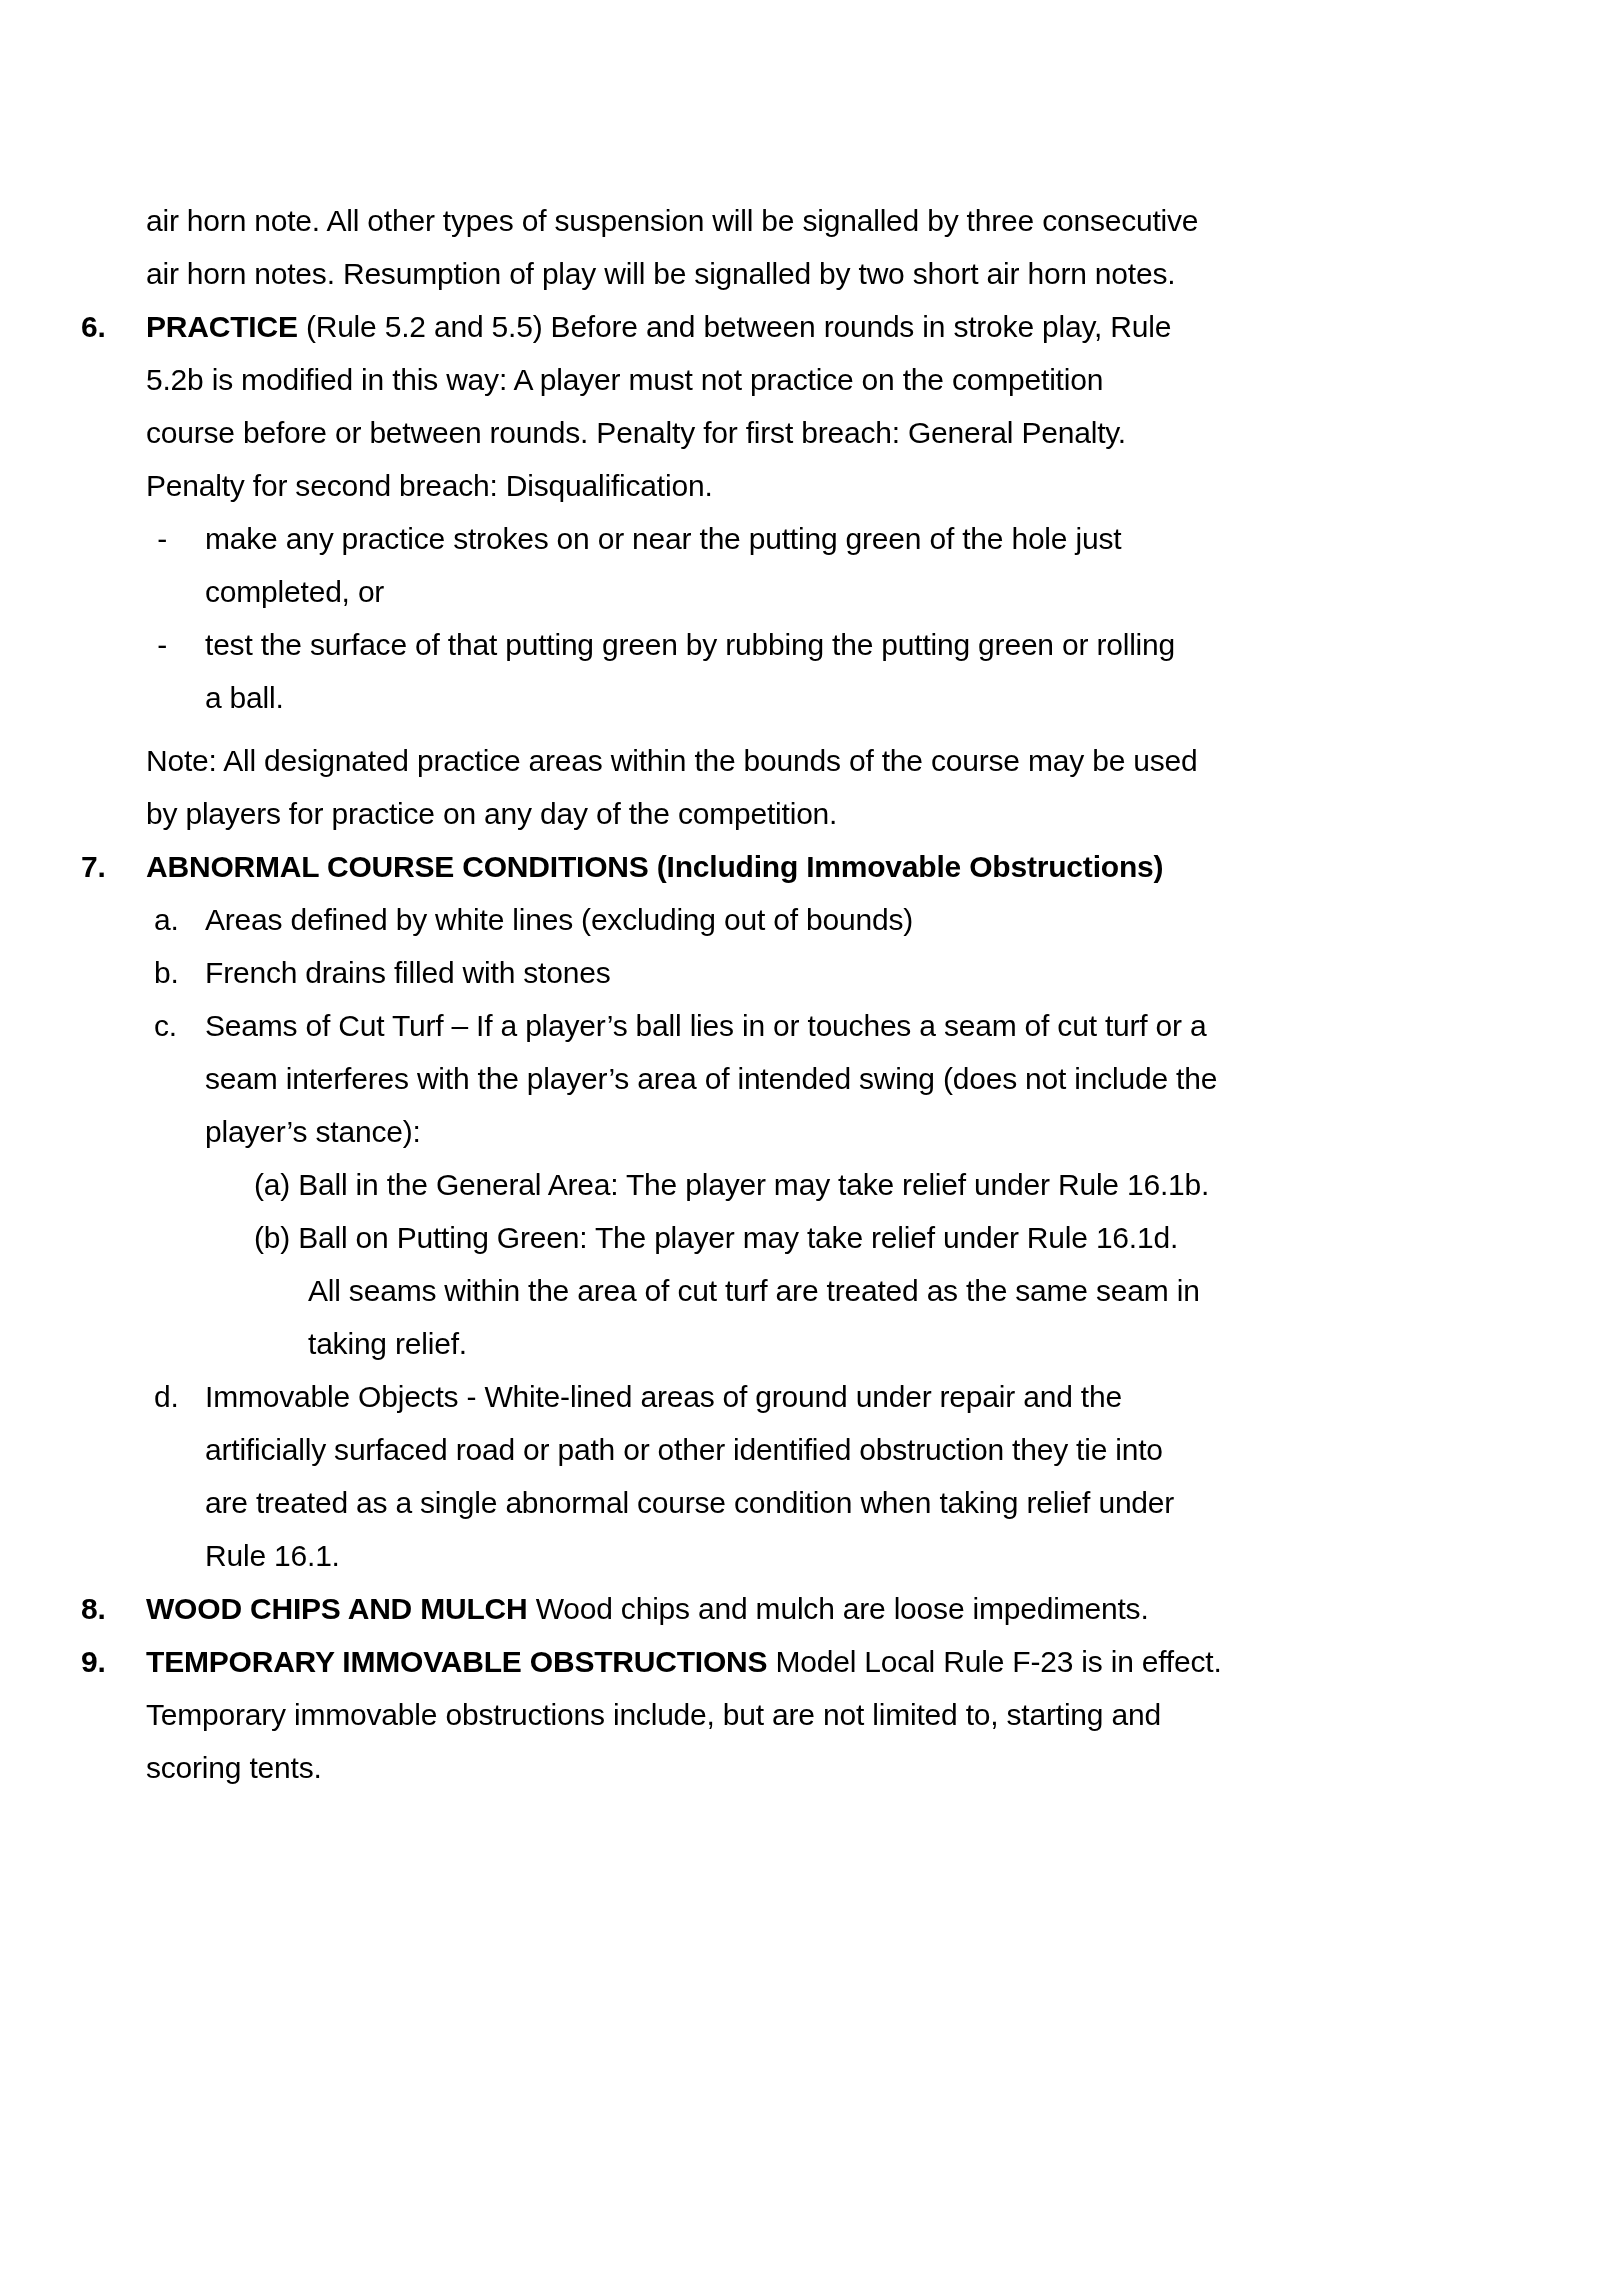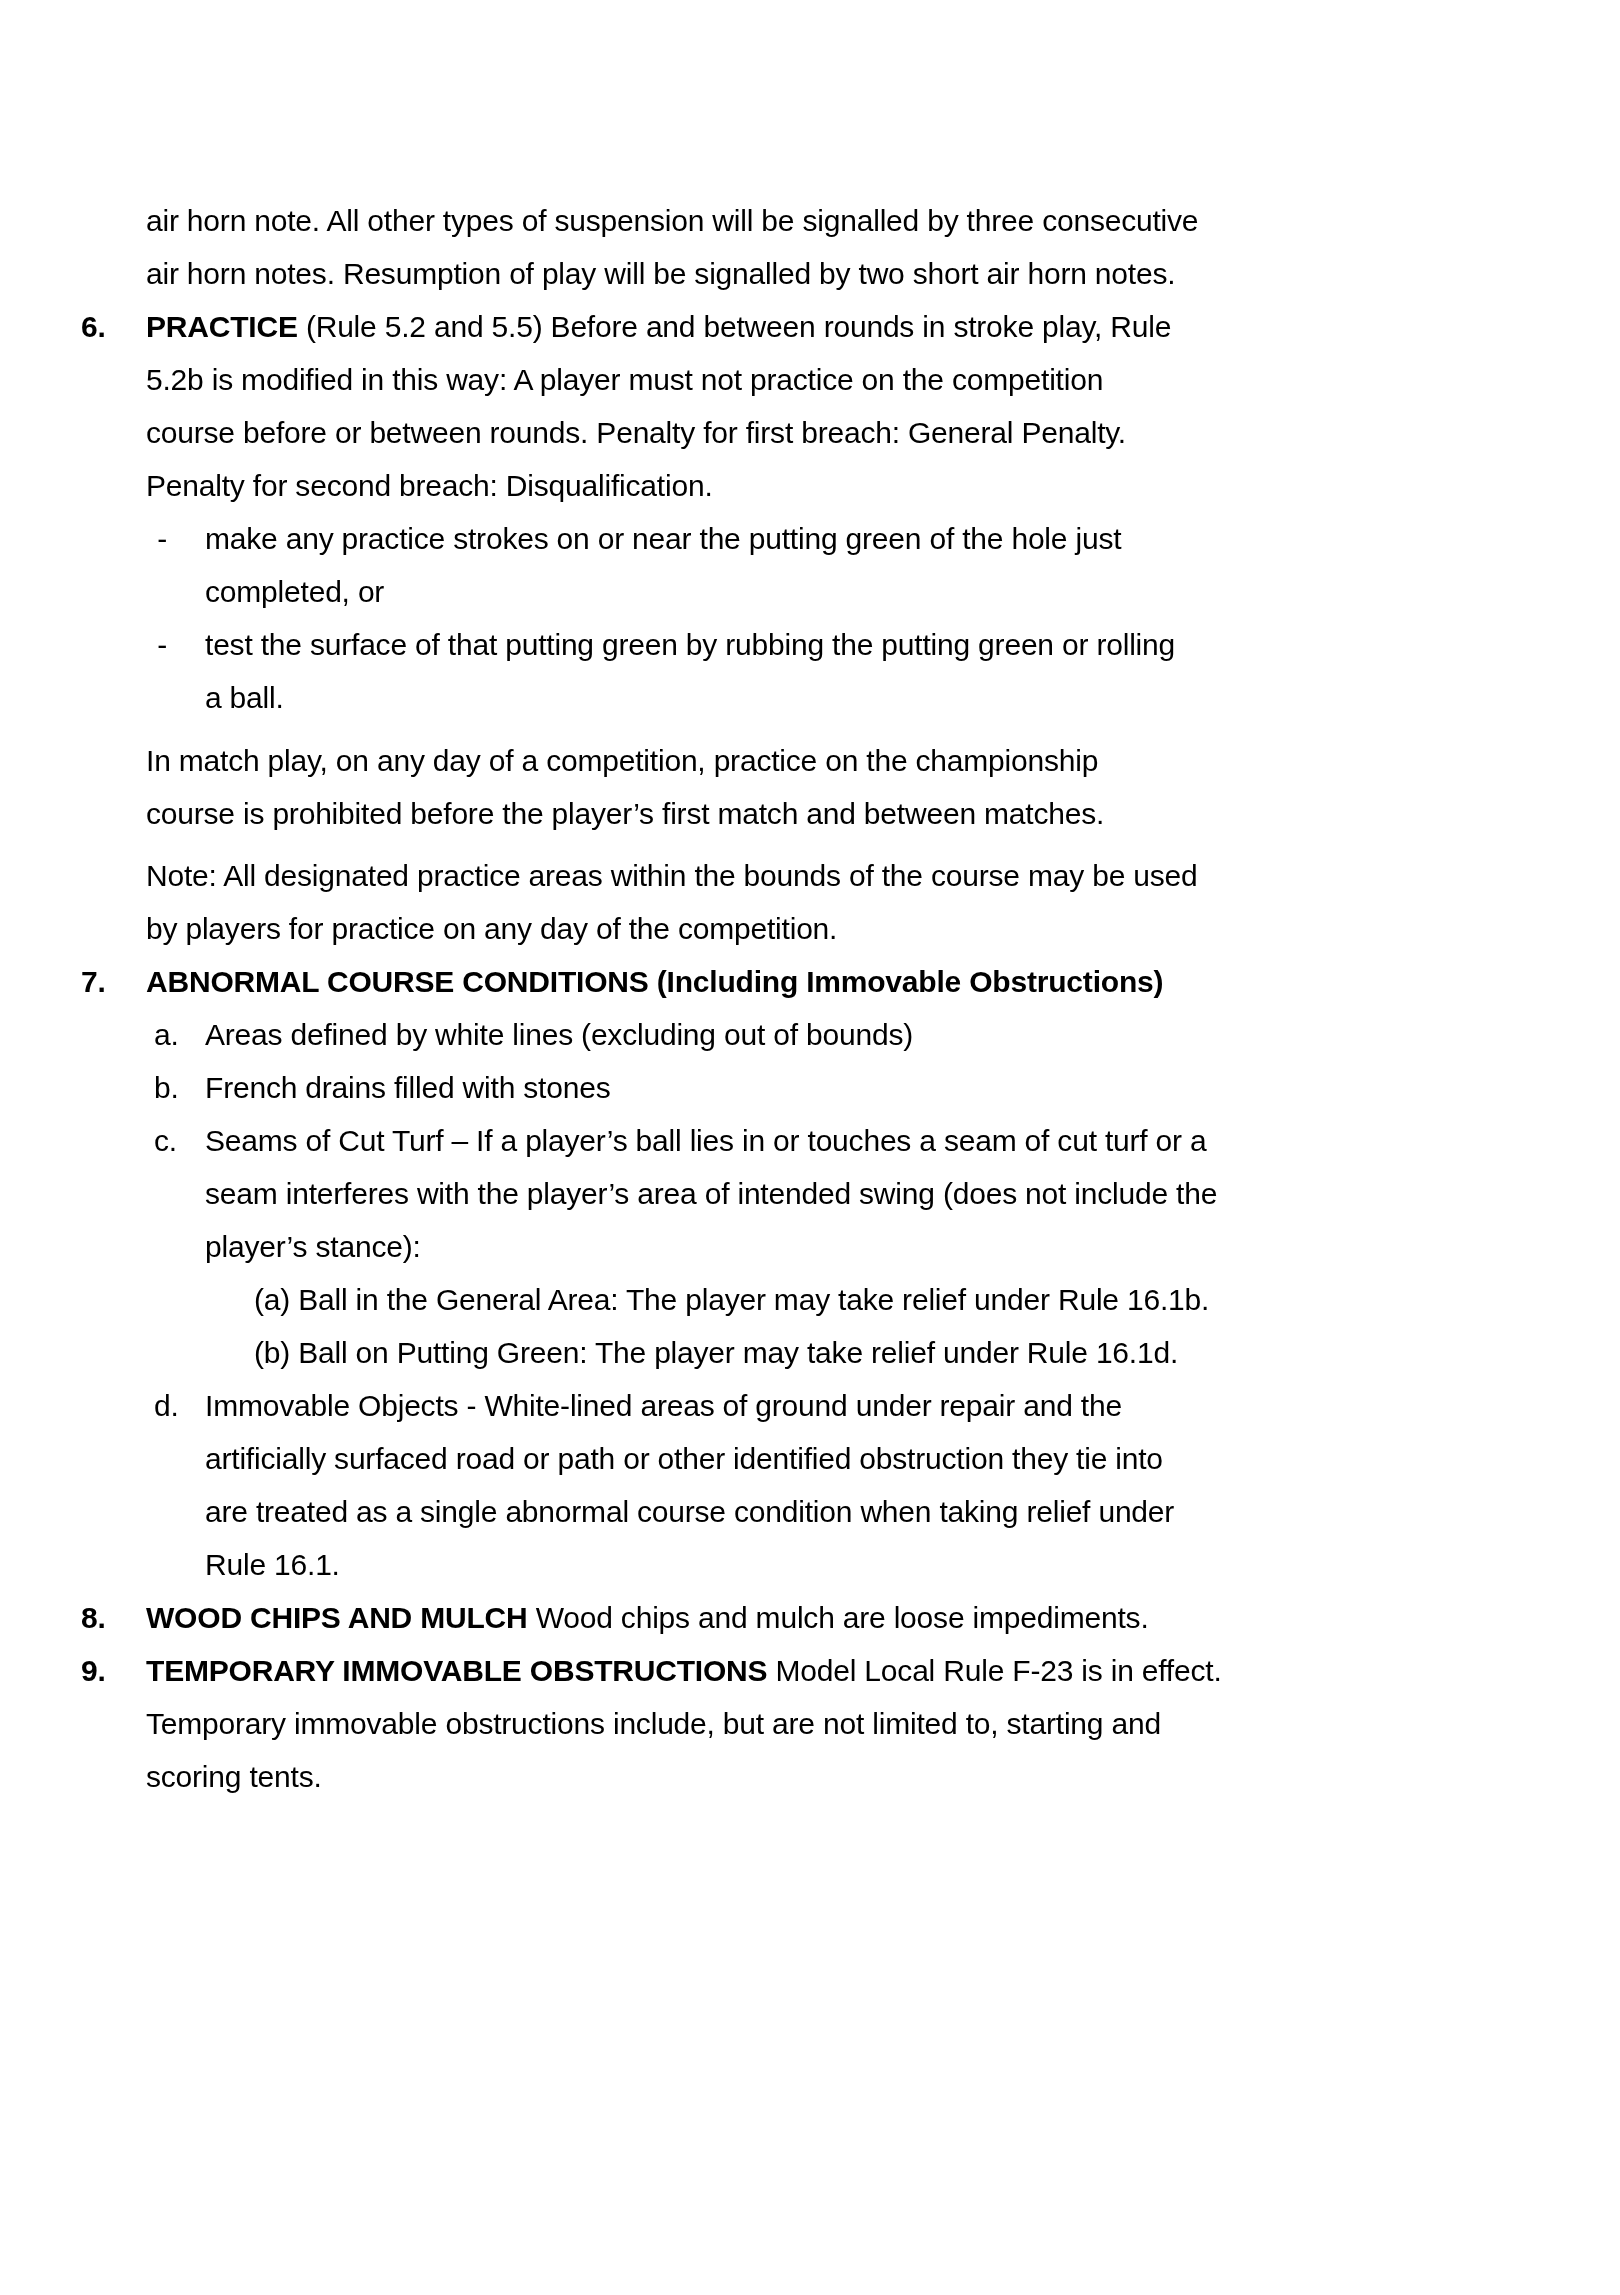--- a/index.html
+++ b/index.html
@@ -56,22 +56,20 @@
       <div class="dash-row">
         <span class="dash-label">-</span>
         <p class="pre body">make any practice strokes on or near the putting green of the hole just
 completed, or</p>
       </div>
       <div class="dash-row">
         <span class="dash-label">-</span>
         <p class="pre body">test the surface of that putting green by rubbing the putting green or rolling
 a ball.</p>
       </div>
-      <p class="pre sp">In match play, on any day of a competition, practice on the championship
-course is prohibited before the player’s first match and between matches.</p>
       <p class="pre sp">Note: All designated practice areas within the bounds of the course may be used
 by players for practice on any day of the competition.</p>
     </div>
   </div>
 
   <div class="item">
     <span class="num">7.</span>
     <div class="body">
       <p class="bold">ABNORMAL COURSE CONDITIONS (Including Immovable Obstructions)</p>
       <div class="let-row">
@@ -85,20 +83,22 @@
       <div class="let-row">
         <span class="let-label">c.</span>
         <div class="body">
           <p class="pre">Seams of Cut Turf – If a player’s ball lies in or touches a seam of cut turf or a
 seam interferes with the player’s area of intended swing (does not include the
 player’s stance):</p>
         </div>
       </div>
       <p class="pre sub">(a) Ball in the General Area: The player may take relief under Rule 16.1b.</p>
       <p class="pre sub">(b) Ball on Putting Green: The player may take relief under Rule 16.1d.</p>
+      <p class="pre sub-cont">All seams within the area of cut turf are treated as the same seam in
+taking relief.</p>
       <div class="let-row">
         <span class="let-label">d.</span>
         <p class="pre body">Immovable Objects - White-lined areas of ground under repair and the
 artificially surfaced road or path or other identified obstruction they tie into
 are treated as a single abnormal course condition when taking relief under
 Rule 16.1.</p>
       </div>
     </div>
   </div>
 

